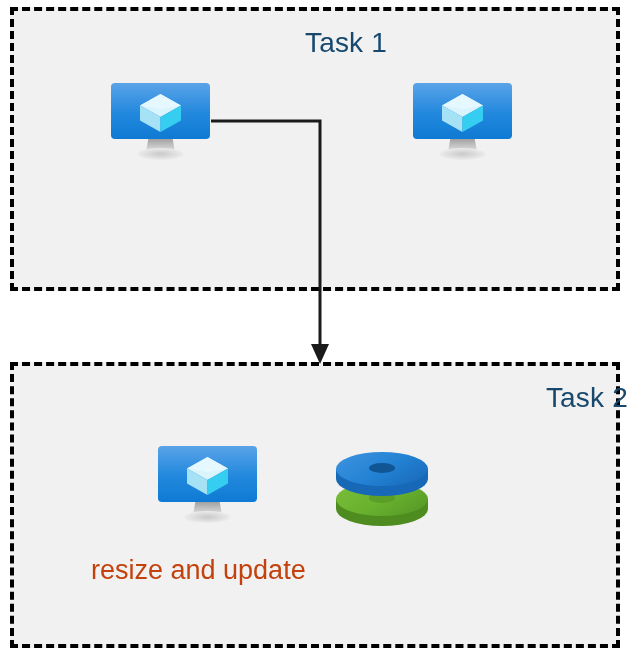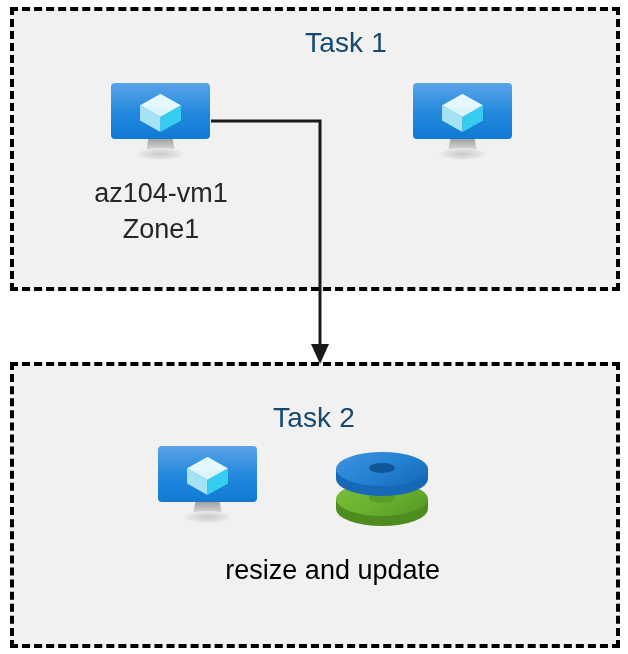--- a/index.html
+++ b/index.html
@@ -34,21 +34,21 @@
     position: absolute;
     width: 100%;
     text-align: center;
     color: #17486e;
     font-size: 28px;
     line-height: 34px;
     letter-spacing: 0.2px;
     white-space: nowrap;
   }
   #task1-title { top: 26px; padding-left: 32px; }
-  #task2-title { top: 401px; }
+  #task2-title { top: 381px; text-align: right; }
 
   
   .vm-icon {
     position: absolute;
     width: 105px;
     height: 84px;
   }
   .vm-icon svg { display: block; width: 105px; height: 84px; }
 
   #vm1-icon { left: 108px; top: 80px; }
@@ -62,25 +62,25 @@
     color: #262626;
     font-size: 27px;
     line-height: 36px;
     white-space: nowrap;
   }
   #vm1-label { left: 55px;  top: 175px; width: 212px; }
   #vm2-label { left: 355px; top: 175px; width: 212px; }
 
   #task2-caption {
     position: absolute;
-    left: 80px;
+    left: 91px;
     top: 552px;
     width: 360px;
-    text-align: right;
-    color: #000000;
+    text-align: left;
+    color: #c2410c;
     font-size: 27px;
     line-height: 36px;
     white-space: nowrap;
   }
 
   
   #disk-icon {
     position: absolute;
     left: 332px;
     top: 443px;
@@ -135,24 +135,20 @@
       <path d="M52.5 14 L73 25.5 L52.5 37 L32 25.5 Z" fill="#d9f4fd"></path>
 
       <path d="M32 25.5 L52.5 37 L52.5 52 L32 40.5 Z" fill="#a5e2f6"></path>
 
       <path d="M73 25.5 L73 40.5 L52.5 52 L52.5 37 Z" fill="#35cdf0"></path>
 
       <path d="M52.5 14 L73 25.5 L52.5 29 L32 25.5 Z" fill="#eafaff" opacity="0.75"></path>
     </svg>
   </div>
 
-  <div id="vm1-label" class="vm-label">
-    <div>az104-vm1</div>
-    <div>Zone1</div>
-  </div>
 
   <div id="vm2-icon" class="vm-icon">
     <svg viewBox="0 0 105 84" xmlns="http://www.w3.org/2000/svg">
       <defs>
         <linearGradient id="scr2" x1="0" y1="0" x2="0" y2="1">
           <stop offset="0%" stop-color="#5aa3e8"></stop>
           <stop offset="55%" stop-color="#2188dd"></stop>
           <stop offset="100%" stop-color="#0f7ad4"></stop>
         </linearGradient>
         <linearGradient id="stand2" x1="0" y1="0" x2="0" y2="1">

